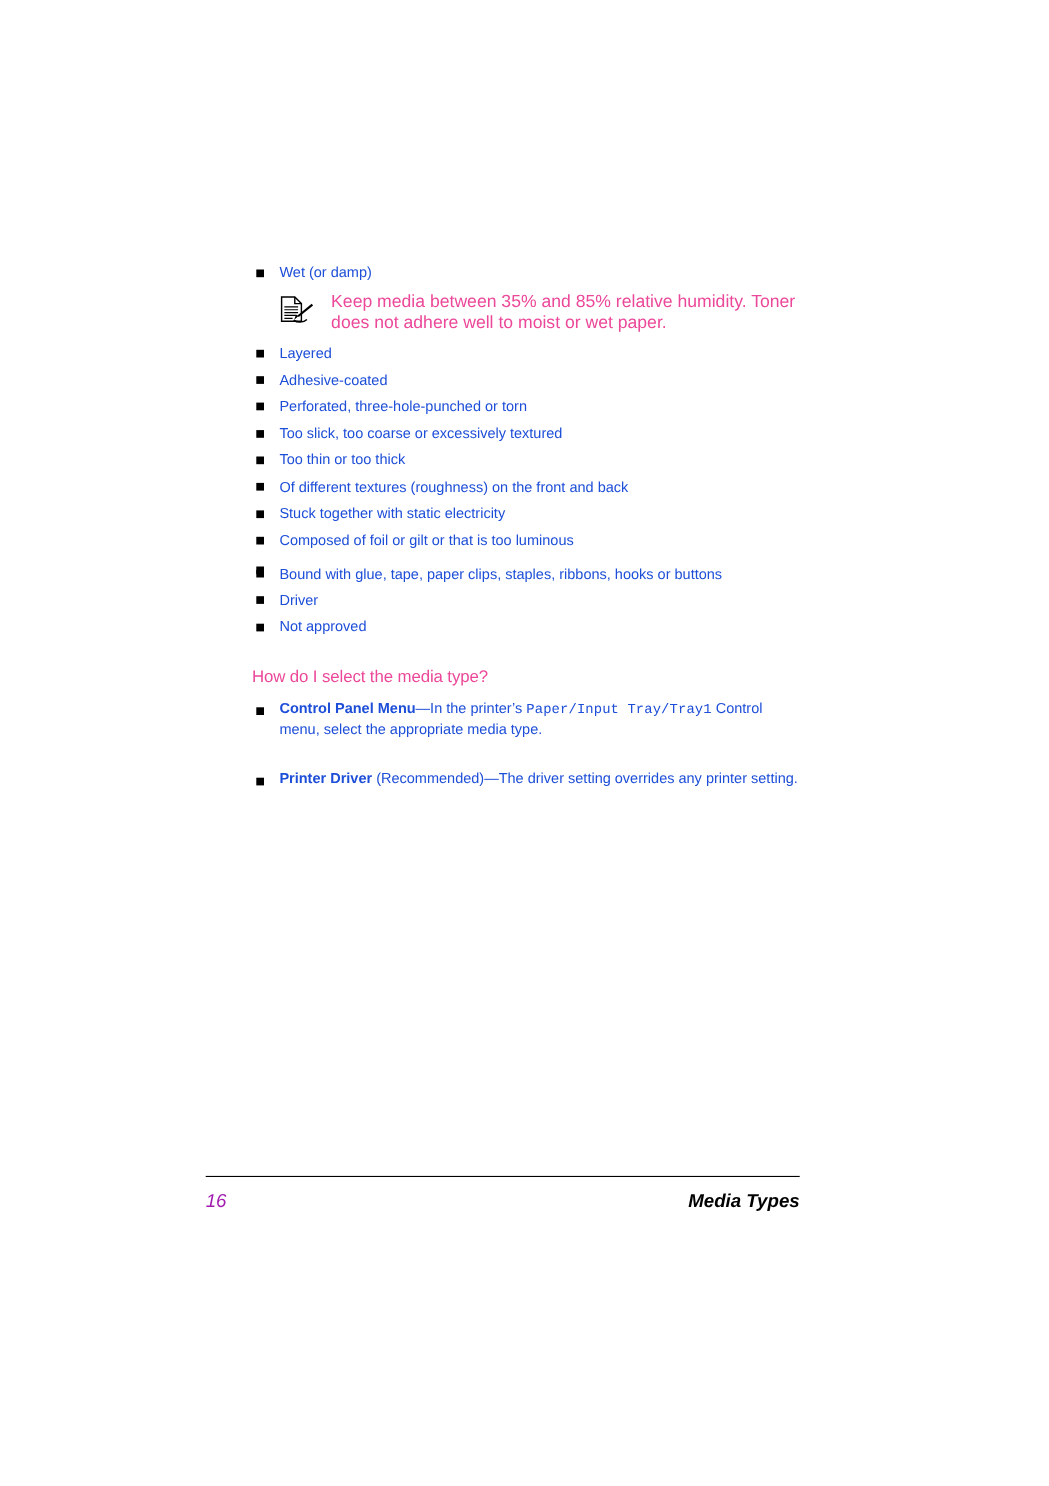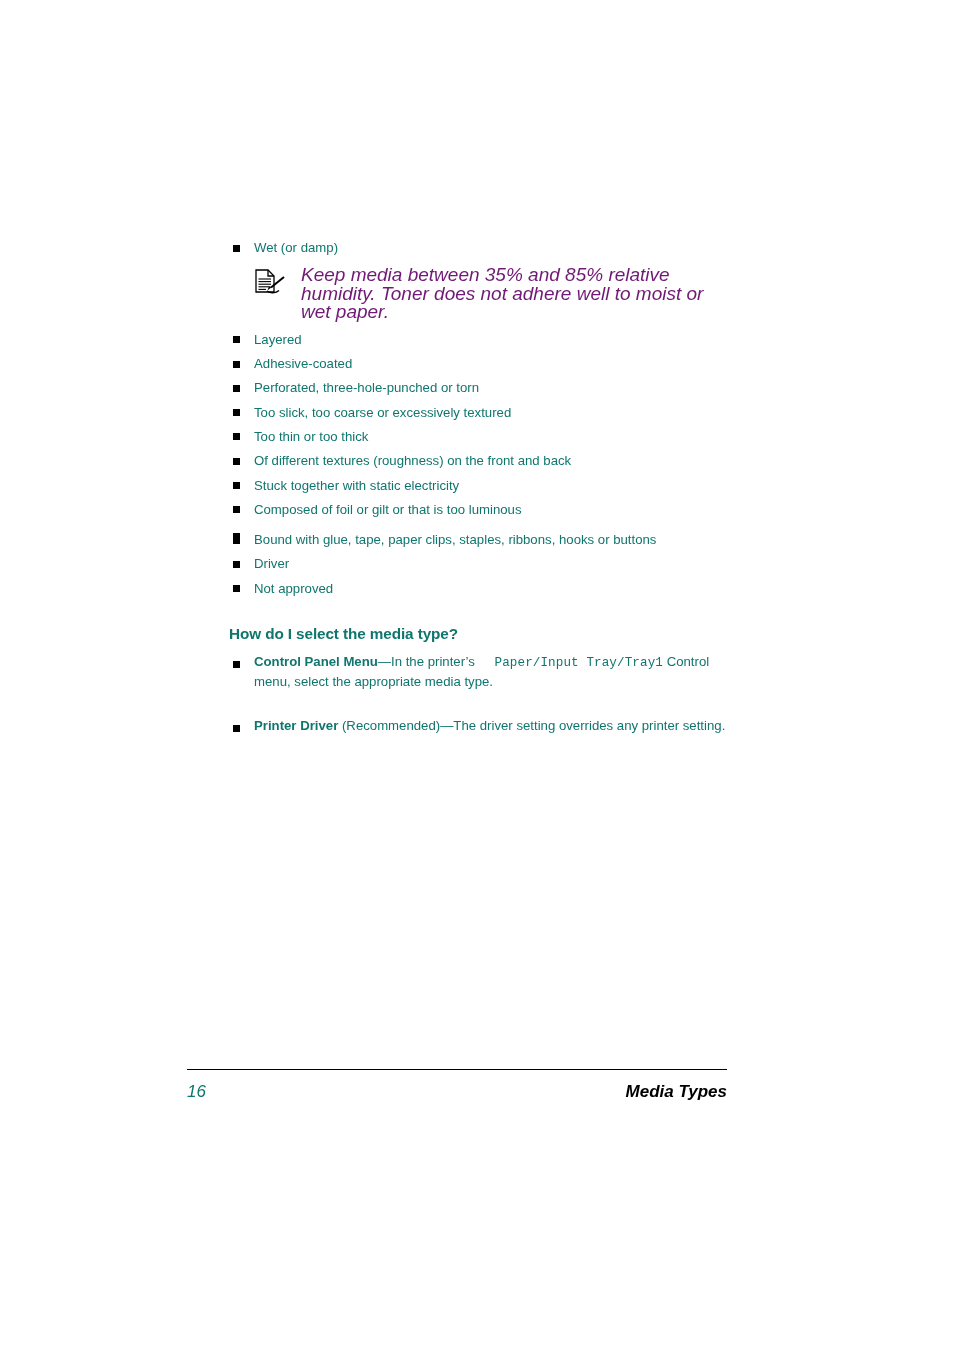--- a/index.html
+++ b/index.html
@@ -34,21 +34,21 @@
     list-style: none;
     margin: 0;
     padding: 0;
   }
   .bullet-item {
     position: relative;
     padding-left: 25px;
     margin: 0 0 0 0;
     font-size: 13.2px;
     line-height: 24.3px;
-    color: #0f766e;
+    color: #1d4ed8;
   }
   .bullet-item .sq {
     position: absolute;
     left: 4px;
     top: 8.5px;
     width: 7px;
     height: 7px;
     background: #000000;
   }
   .bullet-item.tight {
@@ -68,41 +68,39 @@
     min-height: 30px;
   }
   .note-icon {
     position: absolute;
     left: 25px;
     top: 3px;
     width: 34px;
     height: 26px;
   }
   .note-text {
-    font-size: 19px;
-    font-style: italic;
+    font-size: 16px;
     line-height: 18.5px;
-    color: #701a75;
+    color: #ec4899;
   }
 
   
   .section-heading {
     font-size: 15.3px;
-    font-weight: bold;
-    color: #0f766e;
+    font-weight: normal;
+    color: #ec4899;
     margin: 24px 0 7px 0;
     letter-spacing: -0.1px;
   }
 
   
   .mono {
     font-family: "Liberation Mono", monospace;
     font-size: 12.6px;
     letter-spacing: 0.1px;
-    margin-left: 16px;
   }
   .bold { font-weight: bold; }
 
   
   .footer {
     position: absolute;
     left: 187px;
     top: 1069px;
     width: 540px;
   }
@@ -113,21 +111,21 @@
   }
   .footer-row {
     display: flex;
     justify-content: space-between;
     align-items: baseline;
     margin-top: 12px;
   }
   .footer-page {
     font-size: 17px;
     font-style: italic;
-    color: #0f766e;
+    color: #a21caf;
   }
   .footer-title {
     font-size: 17px;
     font-style: italic;
     font-weight: bold;
     color: #000000;
   }
 </style>
 </head>
 <body>

